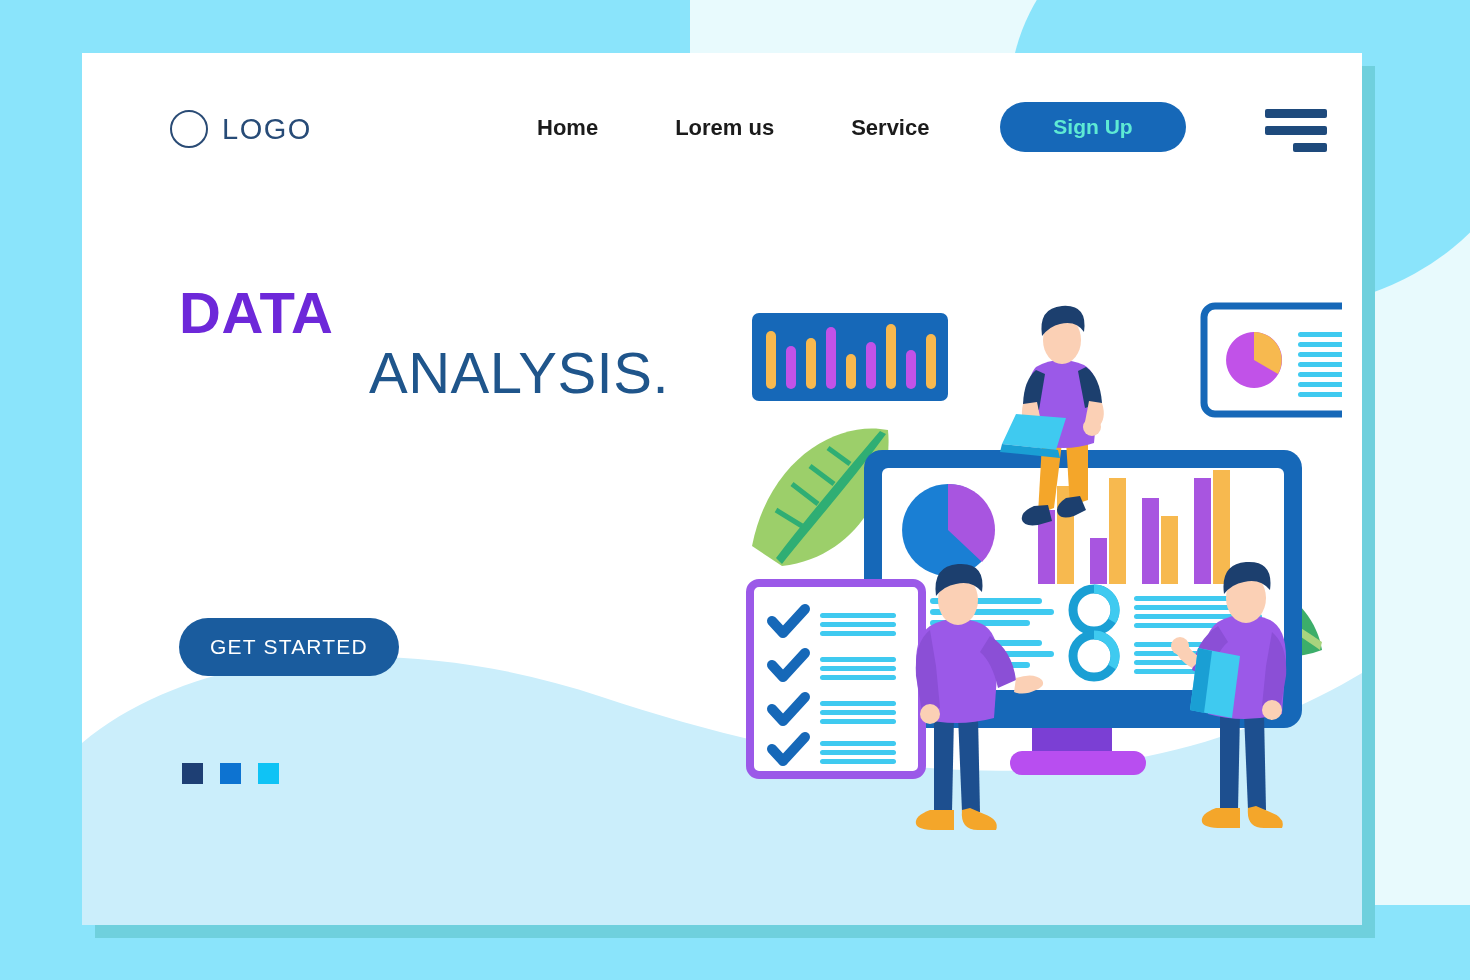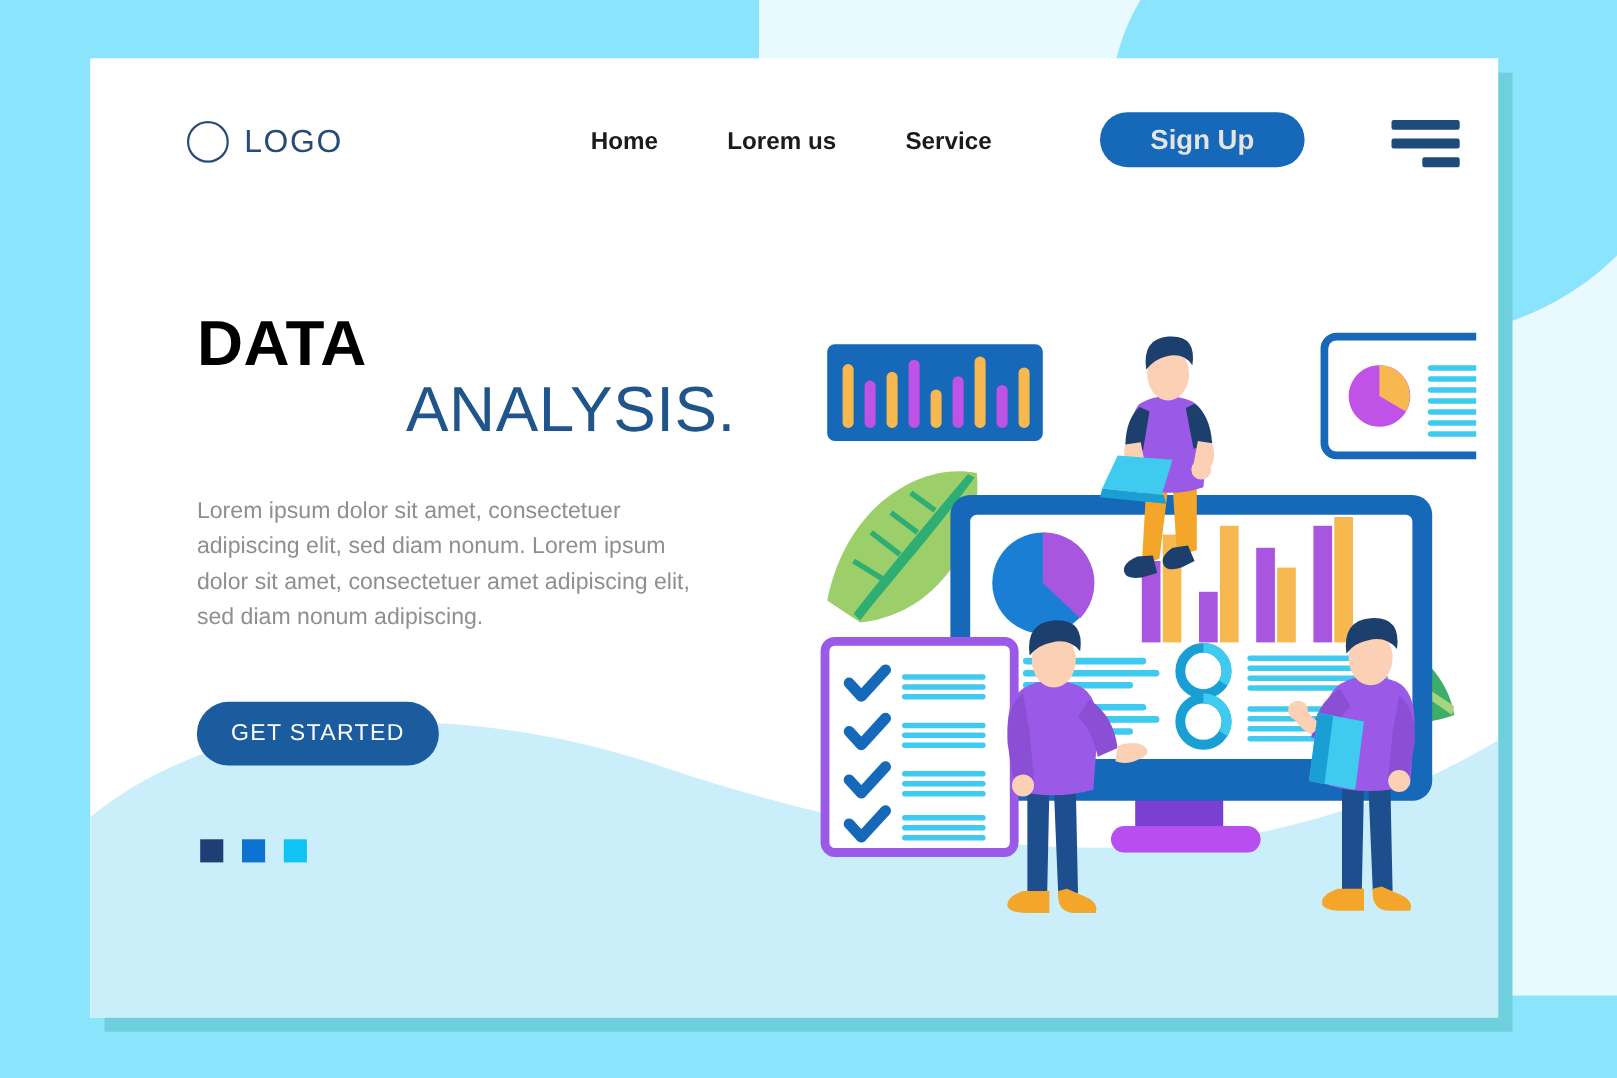--- a/index.html
+++ b/index.html
@@ -23,43 +23,43 @@
 
   
   .wave{position:absolute;left:0;bottom:0;width:1280px;height:300px;}
 
   
   .nav{position:absolute;left:0;top:0;width:1280px;height:150px;}
   .logo{position:absolute;left:88px;top:57px;display:flex;align-items:center;gap:14px;}
   .logo-circle{width:38px;height:38px;border:2.2px solid #2a4b75;border-radius:50%;box-sizing:border-box;}
   .logo-text{font-size:29px;letter-spacing:1.5px;color:#274b77;font-weight:400;}
 
-  .nav-links{position:absolute;left:455px;top:62px;display:flex;align-items:center;gap:0;}
+  .nav-links{position:absolute;left:455px;top:62px;display:flex;align-items:center;gap:14px;}
   .nav-link{font-size:22px;font-weight:bold;color:#1b1b1b;cursor:pointer;}
   .nav-link + .nav-link{margin-left:63px;}
 
   .signup{position:absolute;left:918px;top:49px;width:186px;height:50px;border-radius:26px;
-    background:#1668b8;color:#e5e5e5;font-size:25px;font-weight:bold;display:flex;
+    background:#1668b8;color:#5eead4;font-size:21px;font-weight:bold;display:flex;
     align-items:center;justify-content:center;cursor:pointer;border:none;
     font-family:"Liberation Sans", sans-serif;}
 
   .burger{position:absolute;left:1183px;top:56px;width:62px;height:46px;cursor:pointer;}
   .burger i{display:block;background:#1e4a7c;border-radius:2px;}
   .burger i:nth-child(1){width:62px;height:9px;}
   .burger i:nth-child(2){width:62px;height:9px;margin-top:8px;}
   .burger i:nth-child(3){width:34px;height:9px;margin-top:8px;margin-left:28px;}
 
   
   .hero{position:absolute;left:97px;top:230px;width:490px;}
-  .h-bold{font-size:58px;font-weight:bold;color:#000000;letter-spacing:0.5px;line-height:1.03;margin:0;}
+  .h-bold{font-size:58px;font-weight:bold;color:#6d28d9;letter-spacing:0.5px;line-height:1.03;margin:0;}
   .h-light{font-size:58px;font-weight:400;color:#1f558b;letter-spacing:0.5px;line-height:1.03;margin:0;text-align:right;}
   .hero-p{margin:47px 0 0 0;font-size:21px;line-height:1.52;color:#8d8f92;width:470px;}
   .cta{position:absolute;left:97px;top:565px;width:220px;height:58px;border-radius:30px;background:#1a5c9e;
     color:#fff;font-size:21px;font-weight:500;letter-spacing:1.2px;display:flex;align-items:center;
-    justify-content:center;cursor:pointer;border:none;font-family:"Liberation Sans", sans-serif;margin-top:20px;}
+    justify-content:center;cursor:pointer;border:none;font-family:"Liberation Sans", sans-serif;}
 
   .dots{position:absolute;left:100px;top:710px;display:flex;gap:17px;}
   .dot{width:21px;height:21px;}
 
   
   .illus{position:absolute;left:560px;top:175px;width:700px;height:620px;}
   .illus svg{display:block;}
 </style>
 </head>
 <body>
@@ -97,21 +97,20 @@
       <div class="burger">
         <i></i>
           <i></i>
           <i></i>
       </div>
     </div>
 
     <div class="hero">
       <h1 class="h-bold">DATA</h1>
       <h1 class="h-light">ANALYSIS.</h1>
-      <p class="hero-p">Lorem ipsum dolor sit amet, consectetuer adipiscing elit, sed diam nonum. Lorem ipsum dolor sit amet, consectetuer amet adipiscing elit, sed diam nonum adipiscing.</p>
     </div>
 
     <button class="cta">GET STARTED</button>
 
     <div class="dots">
       <div class="dot" style="background:#1e3f74"></div>
       <div class="dot" style="background:#0d73d1"></div>
       <div class="dot" style="background:#0fc3f5"></div>
     </div>
 

